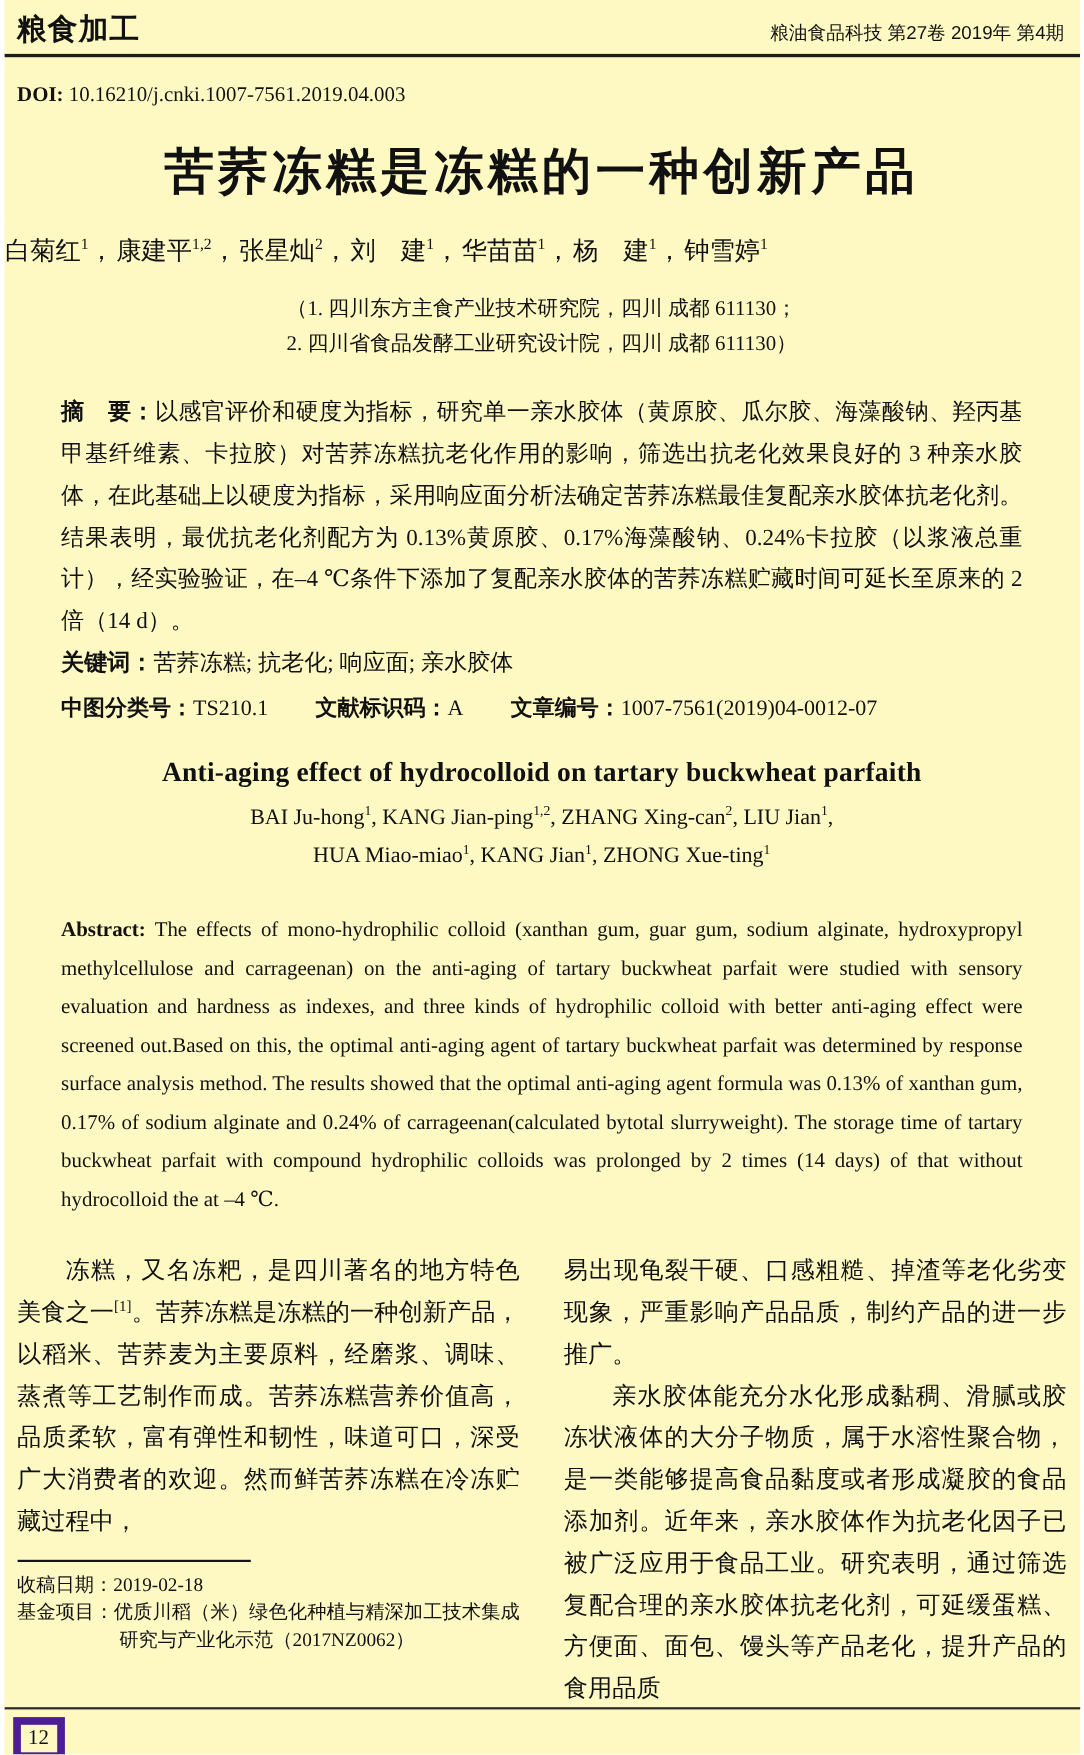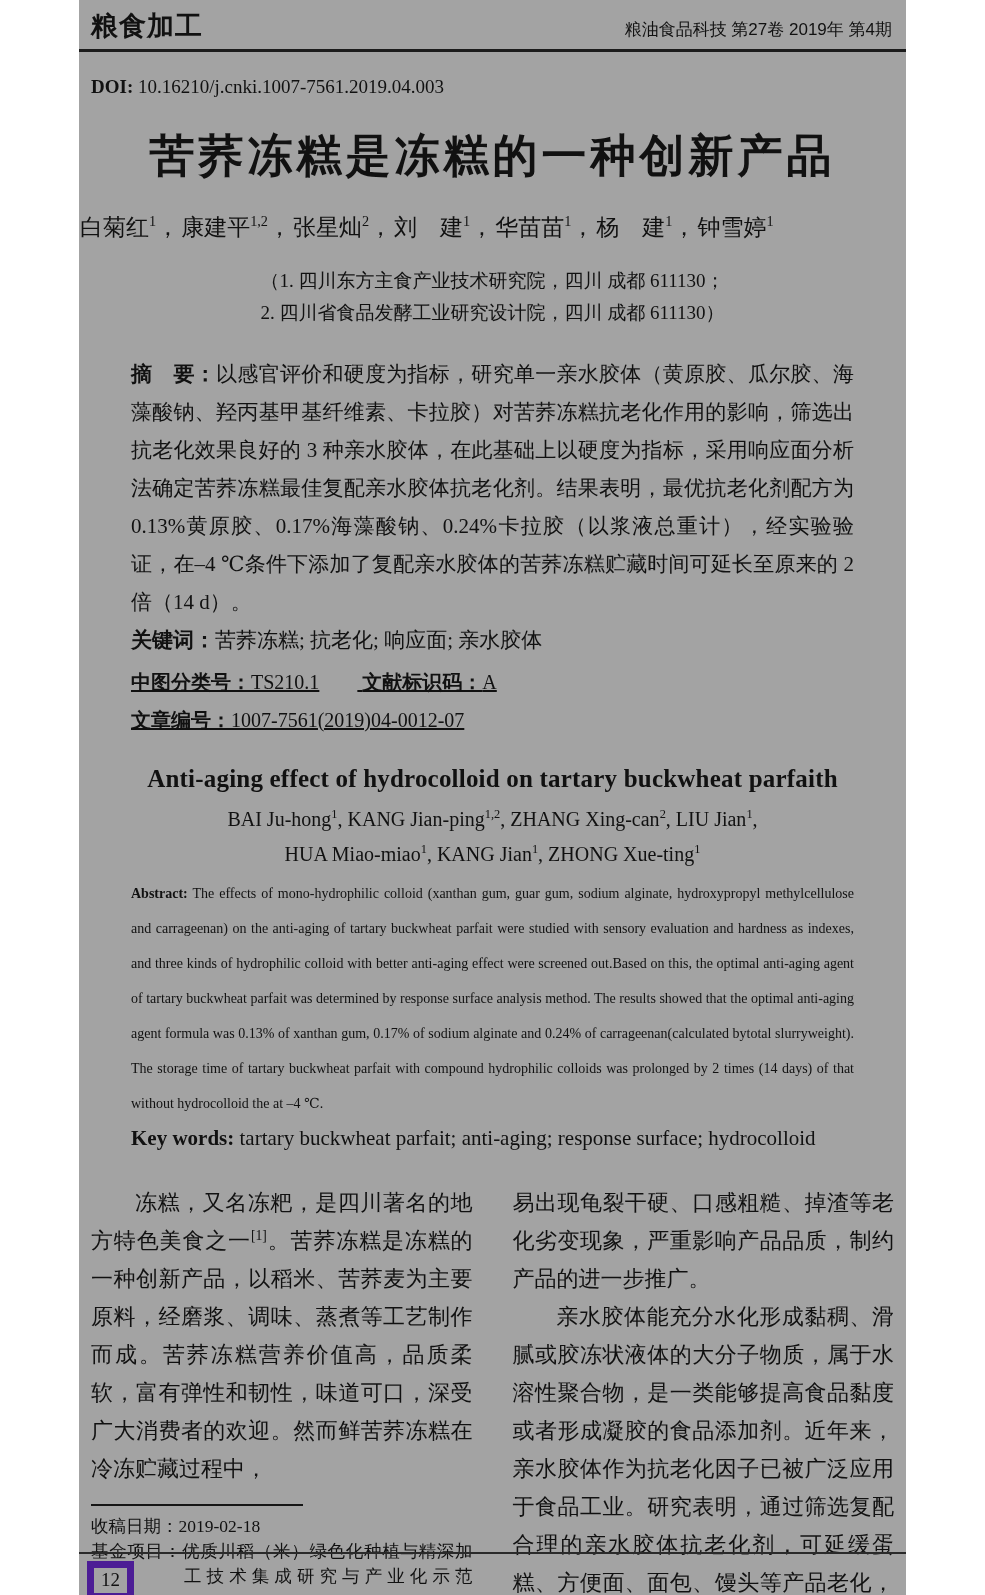--- a/index.html
+++ b/index.html
@@ -1,21 +1,21 @@
 <!DOCTYPE html>
 <html><head>
 <meta charset="utf-8">
 <style>
   * { margin:0; padding:0; box-sizing:border-box; }
   html,body { background:#ffffff; }
   .page {
     position:relative;
-    width:827px; height:1595px;
+    width:978px; height:1595px;
     margin:0 auto;
-    background:#a3a3a3;
+    background:#fef9c3;
     color:#111;
     font-family:"Liberation Serif","DejaVu Serif",serif;
     overflow:hidden;
   }
   .bold { font-weight:bold; }
   sup { font-size:0.62em; vertical-align:super; line-height:0; }
 
   .header {
     display:flex; justify-content:space-between; align-items:flex-end;
     padding:8px 14px 5px 12px;
@@ -41,31 +41,31 @@
   .authors-cn { text-align:left; font-size:23px; margin-top:26px; }
   .authors-cn .au { margin:0 1px; }
 
   .affil-cn { text-align:center; font-size:19px; line-height:32px; margin-top:22px; }
 
   .abstract-cn {
     margin:26px 52px 0 52px;
     font-size:21px; line-height:38px; text-align:justify;
   }
   .kw-cn { margin:0 52px; font-size:21px; line-height:38px; }
-  .clc-line { margin:4px 52px 0 52px; font-size:20px; line-height:38px;text-decoration:underline; }
+  .clc-line { margin:4px 52px 0 52px; font-size:20px; line-height:38px; }
   .clc-line .item { margin-right:38px; white-space:nowrap; }
   .clc-line .item:last-child { margin-right:0; }
 
   .title-en { text-align:center; font-size:25px; font-weight:bold; margin-top:26px; letter-spacing:0.2px; }
   .authors-en { text-align:center; font-size:20px; line-height:35px; margin-top:9px; }
   .affil-en { text-align:center; font-size:20.5px; line-height:35px; margin-top:4px; }
 
   .abstract-en {
-    margin:4px 52px 0 52px;
-    font-size:14px; line-height:35px; text-align:justify;
+    margin:32px 52px 0 52px;
+    font-size:19px; line-height:35px; text-align:justify;
   }
   .kw-en { margin:0 52px; font-size:21px; line-height:35px; }
 
   .columns { display:flex; gap:40px; margin:28px 12px 0 12px; }
   .col { flex:1 1 0; font-size:22px; line-height:38px; text-align:justify; }
   .col p { margin:0; }
   .col p.indent { text-indent:2em; }
 
   .fn-sep { width:212px; border-top:2px solid #151515; margin-top:16px; }
   .fn { margin-top:8px; font-size:17.5px; line-height:25px; text-align:justify; }
@@ -129,23 +129,20 @@
     </div>
   </div>
 
   <div class="affil-en">
   </div>
 
   <p class="abstract-en">
     <span class="bold">Abstract:</span><span> The effects of mono-hydrophilic colloid (xanthan gum, guar gum, sodium alginate, hydroxypropyl methylcellulose and carrageenan) on the anti-aging of tartary buckwheat parfait were studied with sensory evaluation and hardness as indexes, and three kinds of hydrophilic colloid with better anti-aging effect were screened out.Based on this, the optimal anti-aging agent of tartary buckwheat parfait was determined by response surface analysis method. The results showed that the optimal anti-aging agent formula was 0.13% of xanthan gum, 0.17% of sodium alginate and 0.24% of carrageenan(calculated bytotal slurryweight). The storage time of tartary buckwheat parfait with compound hydrophilic colloids was prolonged by 2 times (14 days) of that without hydrocolloid the at –4  ℃.</span>
   </p>
 
-  <p class="kw-en">
-    <span class="bold">Key words:</span><span> tartary buckwheat parfait; anti-aging; response surface; hydrocolloid</span>
-  </p>
 
   <div class="columns">
 
     <div class="col">
       <p class="indent">
         <span>冻糕，又名冻粑，是四川著名的地方特色美食之一</span><sup>[1]</sup><span>。苦荞冻糕是冻糕的一种创新产品，以稻米、苦荞麦为主要原料，经磨浆、调味、蒸煮等工艺制作而成。苦荞冻糕营养价值高，品质柔软，富有弹性和韧性，味道可口，深受广大消费者的欢迎。然而鲜苦荞冻糕在冷冻贮藏过程中，</span>
       </p>
 
       <div class="fn-sep"></div>
 

